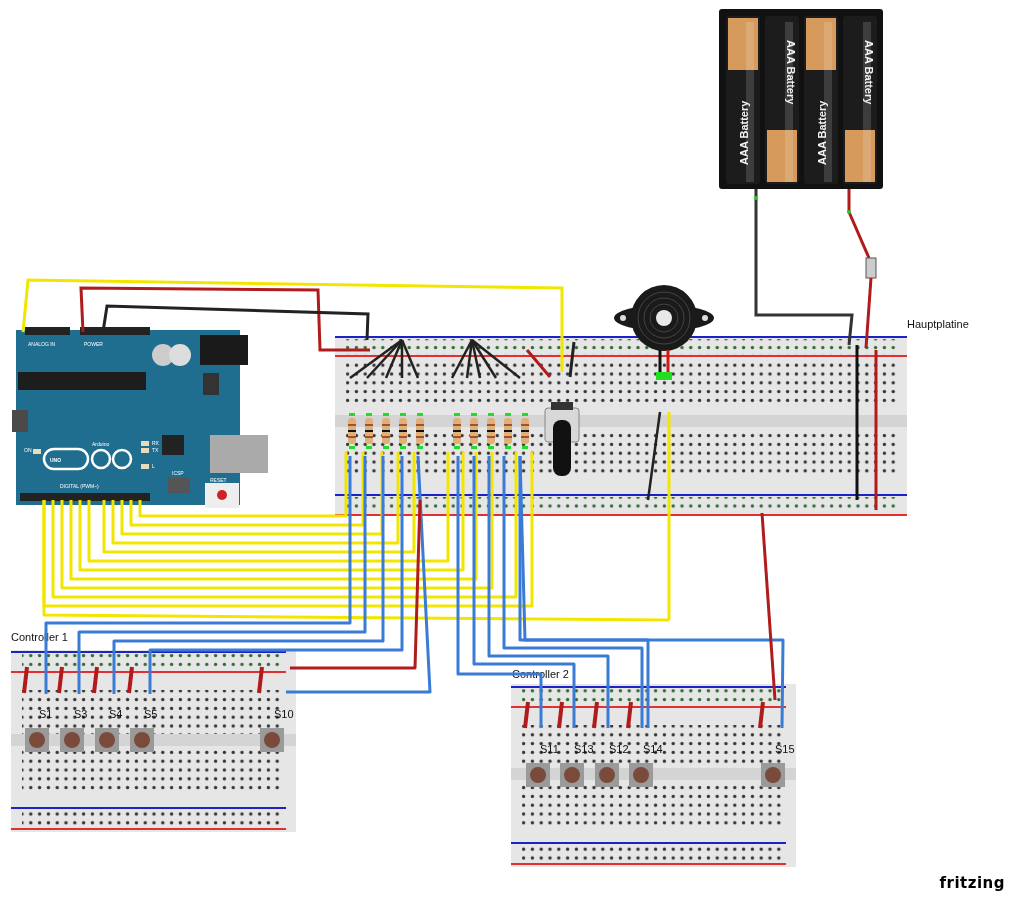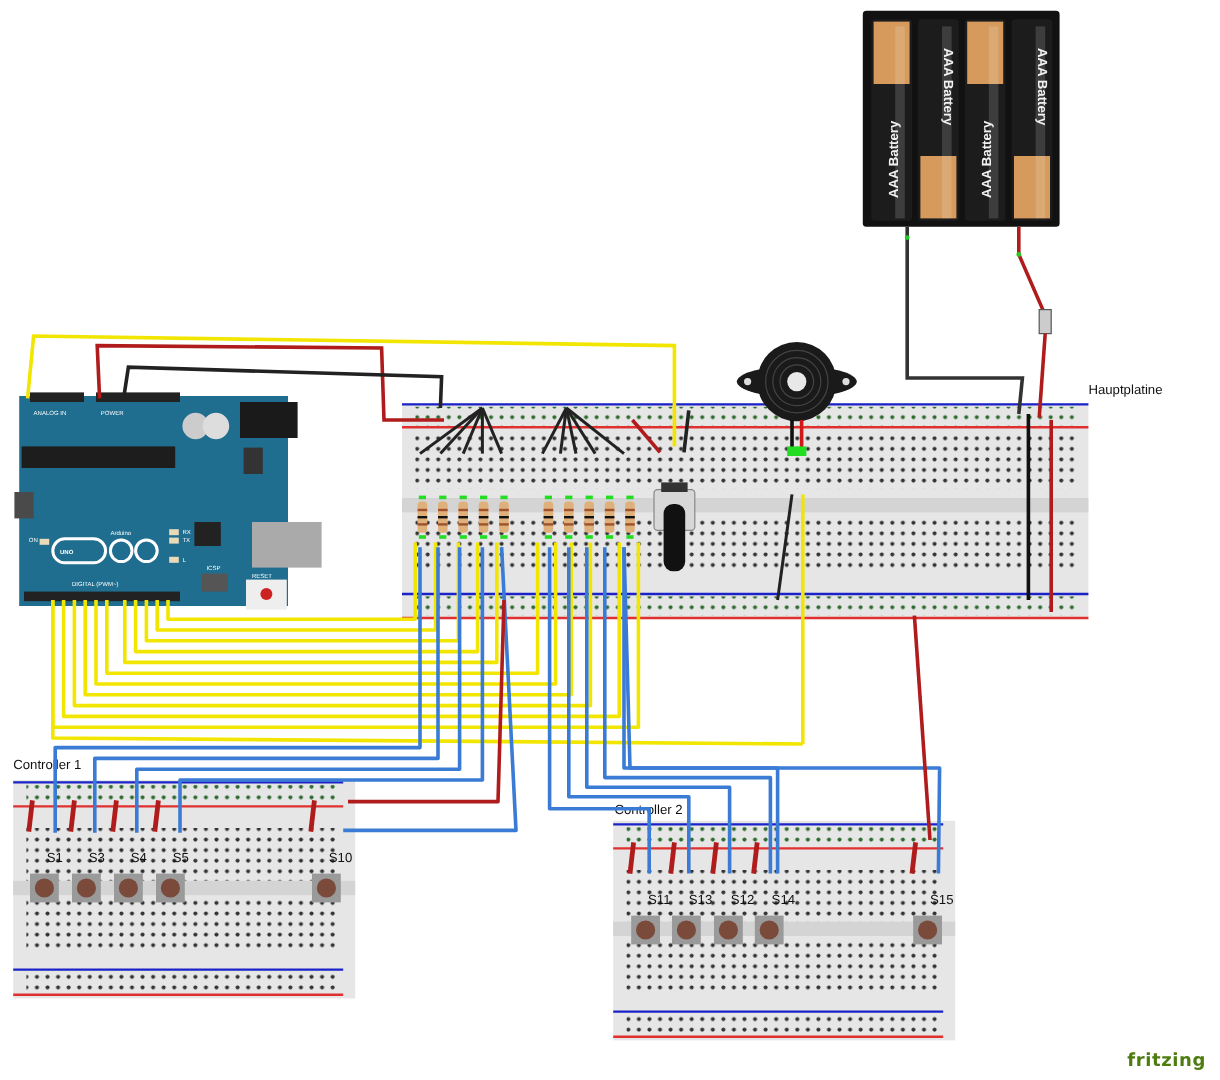--- a/index.html
+++ b/index.html
@@ -3,21 +3,21 @@
 <meta charset="utf-8">
 <style>
   html,body{margin:0;padding:0;background:#ffffff;}
   body{width:1017px;height:900px;position:relative;overflow:hidden;font-family:"Liberation Sans",sans-serif;}
   #stage{position:absolute;left:0;top:0;width:1017px;height:900px;}
   .lbl{font-family:"Liberation Sans",sans-serif;fill:#222;}
   .board-label{font-size:11px;fill:#111;}
   .sw-label{font-size:11px;fill:#111;}
   .bat-text{font-family:"Liberation Sans",sans-serif;font-weight:bold;font-size:11px;fill:#f2f2f2;}
   .ard-text{font-family:"Liberation Sans",sans-serif;font-size:5px;fill:#ffffff;}
-  .brand{position:absolute;right:12px;bottom:8px;font-family:"DejaVu Sans",sans-serif;font-weight:bold;font-size:15px;color:#4d7c0f;letter-spacing:0.5px;}
+  .brand{position:absolute;right:12px;bottom:8px;font-family:"DejaVu Sans",sans-serif;font-weight:bold;font-size:15px;color:#000000;letter-spacing:0.5px;}
 </style>
 </head>
 <body>
 
 <svg id="stage" viewBox="0 0 1017 900" xmlns="http://www.w3.org/2000/svg">
   <defs>
     <pattern id="holes" x="0" y="0" width="8.8" height="8.8" patternUnits="userSpaceOnUse">
       <circle cx="4.4" cy="4.4" r="1.7" fill="#333"></circle>
     </pattern>
     <pattern id="railholes" x="0" y="0" width="8.8" height="8.8" patternUnits="userSpaceOnUse">

